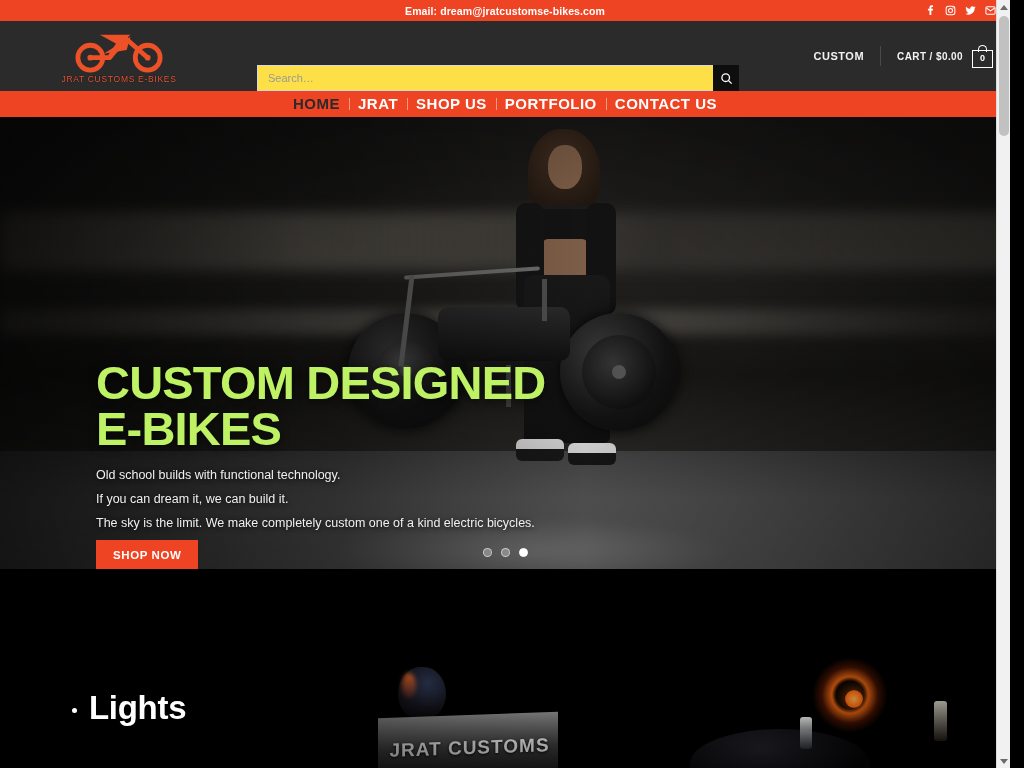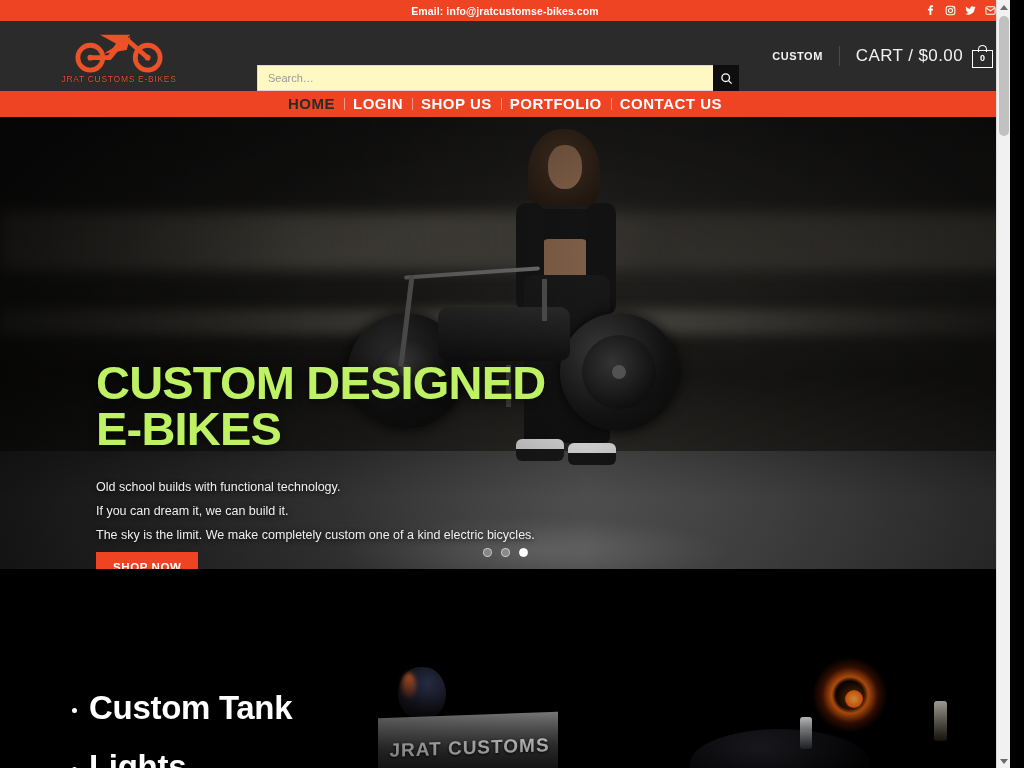--- a/index.html
+++ b/index.html
@@ -67,21 +67,21 @@
   .search-form {
     position:absolute;
     left:257px; top:44px;
     width:482px; height:26px;
     display:flex;
   }
   .search-input {
     flex:1;
     border:1px solid #d8d8d8;
     border-right:none;
-    background:#fef9c3;
+    background:#fde047;
     font-family:"Liberation Sans", sans-serif;
     font-size:11px;
     color:#777;
     padding:0 10px;
     outline:none;
   }
   .search-input::placeholder { color:#999; }
   .search-btn {
     width:26px; height:26px;
     background:#0e0e0e;
@@ -104,21 +104,21 @@
     text-decoration:none;
     cursor:pointer;
   }
   .hdr-divider { width:1px; height:20px; background:#4a4a4a; }
   .cart-area {
     display:flex; align-items:center; gap:9px;
     padding:0 2px 0 16px;
     cursor:pointer;
   }
   .cart-label {
-    font-size:17px; font-weight:normal; color:#f2f2f2; letter-spacing:.4px;
+    font-size:10px; font-weight:bold; color:#f2f2f2; letter-spacing:.4px;
   }
   .cart-bag {
     position:relative;
     width:21px; height:23px;
   }
   .cart-bag .bag-body {
     position:absolute; left:0; bottom:0;
     width:21px; height:18px;
     border:1.5px solid #fff;
     display:flex; align-items:center; justify-content:center;
@@ -223,21 +223,21 @@
     z-index:6;
   }
   .hero-title {
     font-size:47px;
     line-height:.98;
     font-weight:bold;
     color:#bef264;
     letter-spacing:-.8px;
     text-shadow:0 2px 10px rgba(0,0,0,.6);
   }
-  .hero-lines { margin-top:28px; }
+  .hero-lines { margin-top:16px; }
   .hero-line {
     font-size:12.5px;
     color:#f0f0f0;
     margin-bottom:10px;
     text-shadow:0 1px 5px rgba(0,0,0,.85);
   }
   .shop-now {
     display:inline-block;
     margin-top:0;
     background:#ee4423;
@@ -393,21 +393,21 @@
   }
   .arrow-up { border-bottom:5px solid #6b6b6b; }
   .arrow-dn { border-top:5px solid #6b6b6b; }
 </style>
 </head>
 <body>
 
 <div class="page">
 
   <div class="topbar">
-    <span class="topbar-email">Email: info@jratcustomse-bikes.com</span>
+    <span class="topbar-email">Email: dream@jratcustomse-bikes.com</span>
     <div class="social">
       <span class="s-ico" title="Facebook">
         <svg width="11" height="11" viewBox="0 0 24 24" fill="#fff">
             <path d="M15.1 4.5h2.4V.9C17 .8 15.8.7 14.5.7c-2.8 0-4.7 1.7-4.7 4.8v2.6H6.4v3.9h3.4v10h4v-10h3.3l.5-3.9h-3.8V5.9c0-1.1.3-1.4 1.3-1.4z"></path>
           </svg>
       </span>
       <span class="s-ico" title="Instagram">
         <svg width="11" height="11" viewBox="0 0 24 24" fill="none" stroke="#fff" stroke-width="2.2">
             <rect x="2.5" y="2.5" width="19" height="19" rx="5"></rect>
             <circle cx="12" cy="12" r="4.4"></circle>
@@ -465,21 +465,21 @@
           <span class="bag-body">
             <span class="cart-count">0</span>
           </span>
         </span>
       </div>
     </div>
   </div>
 
   <div class="nav">
     <a class="nav-item active">HOME</a>
-    <a class="nav-item">LOGIN</a>
+    <a class="nav-item">JRAT</a>
     <a class="nav-item">SHOP US</a>
     <a class="nav-item">PORTFOLIO</a>
     <a class="nav-item">CONTACT US</a>
   </div>
 
   <div class="hero">
     <div class="hero-bg">
       <div class="hero-wall"></div>
       <div class="wall-streak"></div>
       <div class="wall-streak2"></div>
@@ -546,24 +546,20 @@
       <span class="ring-light"></span>
       <span class="ring-core"></span>
       <span class="bar-light-a"></span>
       <span class="bar-light-b"></span>
       <span class="feat-fade"></span>
     </div>
 
     <div class="feat-list">
       <div class="feat-item">
         <span class="feat-bullet"></span>
-        <span class="feat-text">Custom Tank</span>
-      </div>
-      <div class="feat-item">
-        <span class="feat-bullet"></span>
         <span class="feat-text">Lights</span>
       </div>
     </div>
   </div>
 
   <div class="scrollbar">
     <div class="sb-up">
         <span class="arrow-up"></span>
       </div>
     <div class="sb-thumb"></div>

